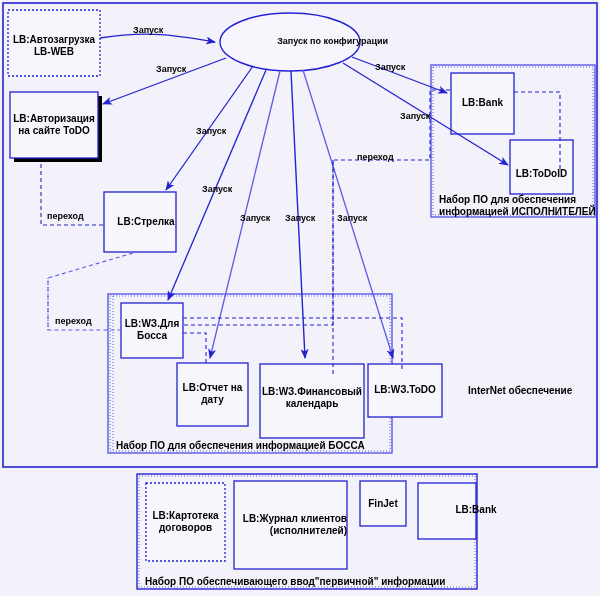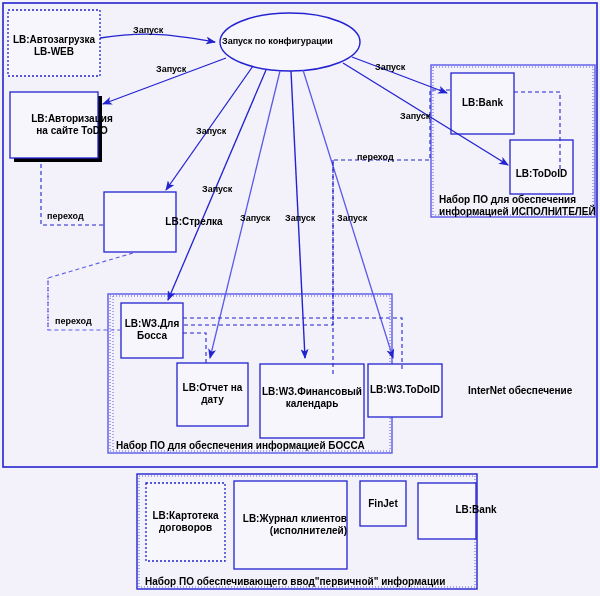--- a/index.html
+++ b/index.html
@@ -44,21 +44,22 @@
     font-size: 9px;
     font-weight: bold;
     line-height: 11px;
   }
   .ellipse-label {
     position: absolute;
     font-size: 9px;
     font-weight: bold;
     color: #000;
     white-space: pre;
-    text-align: left;
+    text-align: right;
+    padding-left: 30px;
   }
 </style>
 </head>
 <body>
 
 <div id="root">
 
   <svg class="layer" viewBox="0 0 600 596">
     <defs>
       <marker id="arrow" markerWidth="10" markerHeight="8" refX="9" refY="4" orient="auto" markerUnits="userSpaceOnUse">
@@ -139,35 +140,35 @@
 
     <path d="M48,278 L48,330" fill="none" stroke="#5a5ae8" stroke-width="1.2" stroke-dasharray="1 2"></path>
 
     <path d="M113,296 L113,451" fill="none" stroke="#5a5ae8" stroke-width="1" stroke-dasharray="1 2"></path>
   </svg>
 
   <div class="ellipse-label" style="left:222px; top:36px; width:136px;">Запуск по конфигурации</div>
 
   <div class="node-label" style="left:8px; top:34px; width:92px;">LB:Автозагрузка<br>LB-WEB</div>
 
-  <div class="node-label" style="left:10px; top:113px; width:88px;padding-left:18px;">LB:Авторизация<br>на сайте ToDO</div>
+  <div class="node-label" style="left:10px; top:113px; width:88px;">LB:Авторизация<br>на сайте ToDO</div>
 
-  <div class="node-label" style="left:104px; top:216px; width:84px;padding-left:48px;">LB:Стрелка</div>
+  <div class="node-label" style="left:104px; top:216px; width:84px;">LB:Стрелка</div>
 
   <div class="node-label" style="left:451px; top:97px; width:63px;">LB:Bank</div>
 
   <div class="node-label" style="left:510px; top:168px; width:63px;">LB:ToDoID</div>
 
   <div class="node-label" style="left:119px; top:318px; width:66px;">LB:WЗ.Для<br>Босса</div>
 
   <div class="node-label" style="left:177px; top:382px; width:71px;">LB:Отчет на<br>дату</div>
 
   <div class="node-label" style="left:260px; top:386px; width:104px;">LB:WЗ.Финансовый<br>календарь</div>
 
-  <div class="node-label" style="left:368px; top:384px; width:74px;">LB:WЗ.ToDoID</div>
+  <div class="node-label" style="left:368px; top:384px; width:74px;">LB:WЗ.ToDO</div>
 
   <div class="node-label" style="left:144px; top:510px; width:83px;">LB:Картотека<br>договоров</div>
 
   <div class="node-label" style="left:234px; top:513px; width:113px;text-align:right;">LB:Журнал клиентов<br>(исполнителей)</div>
 
   <div class="node-label" style="left:360px; top:498px; width:46px;">FinJet</div>
 
   <div class="node-label" style="left:415px; top:504px; width:58px;margin-left:32px;">LB:Bank</div>
 
   <div class="group-label" style="left:468px; top:385px;">InterNet обеспечение</div>

